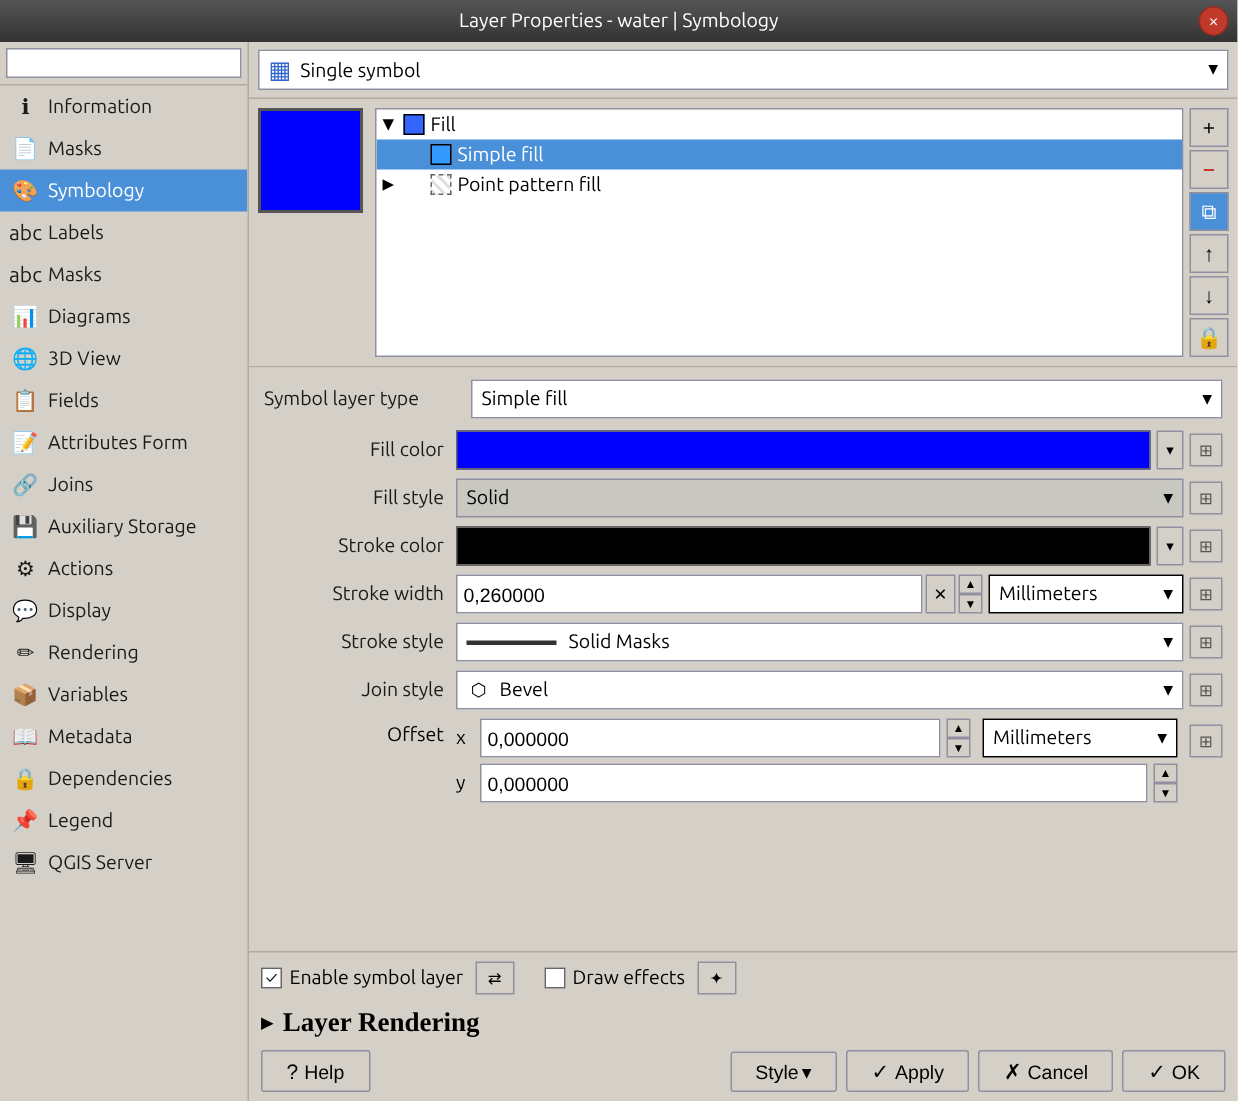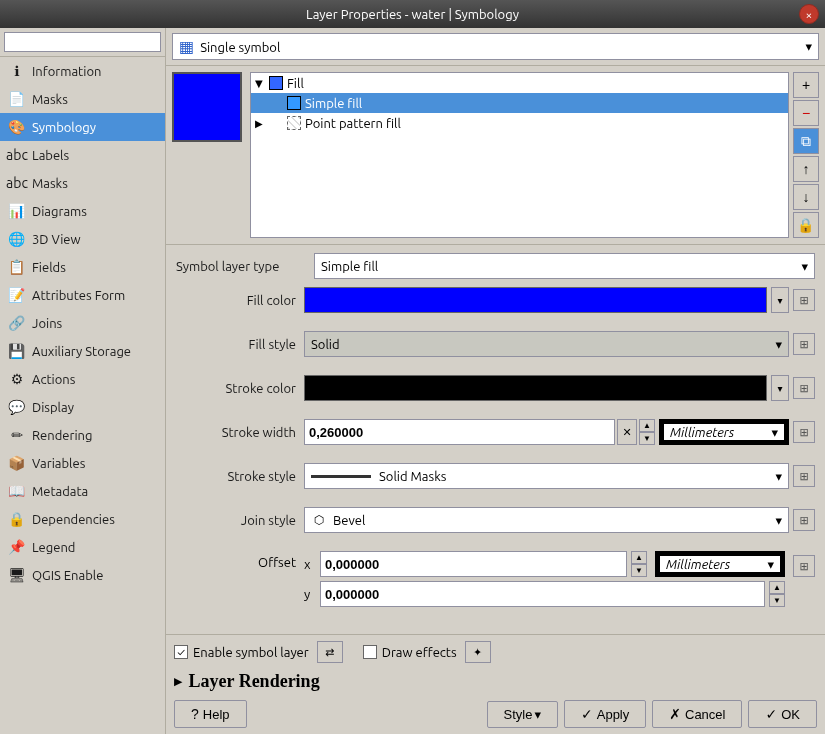--- a/index.html
+++ b/index.html
@@ -214,21 +214,21 @@
     .properties-area {
       flex: 1;
       overflow-y: auto;
       padding: 8px 10px;
       background: #d4d0c8;
     }
 
     .prop-row {
       display: flex;
       align-items: center;
-      margin-bottom: 18px;
+      margin-bottom: 6px;
       gap: 8px;
     }
 
     .prop-label {
       width: 120px;
       text-align: right;
       font-size: 13px;
       flex-shrink: 0;
       color: #1a1a1a;
     }
@@ -273,21 +273,20 @@
       flex: 1;
       gap: 2px;
     }
     .text-input {
       flex: 1;
       height: 26px;
       border: 1px solid #9090a0;
       background: white;
       padding: 2px 4px;
       font-size: 13px;
-      font-weight: bold;
     }
     .spin-btns {
       display: flex;
       flex-direction: column;
     }
     .spin-btn {
       width: 16px;
       height: 13px;
       border: 1px solid #9090a0;
       background: #d4d0c8;
@@ -305,29 +304,28 @@
       font-size: 11px;
       cursor: pointer;
       display: flex;
       align-items: center;
       justify-content: center;
     }
 
     .units-select {
       width: 130px;
       height: 26px;
-      border: 5px solid #000000;
+      border: 1px solid #000000;
       background: white;
       padding: 2px 6px;
       font-size: 13px;
       display: flex;
       align-items: center;
       position: relative;
       cursor: pointer;
-      font-style: italic;
     }
     .units-select::after {
       content: '▾';
       position: absolute;
       right: 6px;
     }
 
     .data-override-btn {
       width: 22px;
       height: 22px;
@@ -561,21 +559,21 @@
         <div class="sidebar-item">
           <span class="icon">🔒</span>
           <span class="label">Dependencies</span>
         </div>
         <div class="sidebar-item">
           <span class="icon">📌</span>
           <span class="label">Legend</span>
         </div>
         <div class="sidebar-item">
           <span class="icon">🖥</span>
-          <span class="label">QGIS Enable</span>
+          <span class="label">QGIS Server</span>
         </div>
       </div>
   </div>
 
   <div class="content">
 
     <div class="top-bar">
       <div class="symbol-type-select">
         <span style="color:#3366cc; font-size:16px;">▦</span>
         <span>Single symbol</span>

